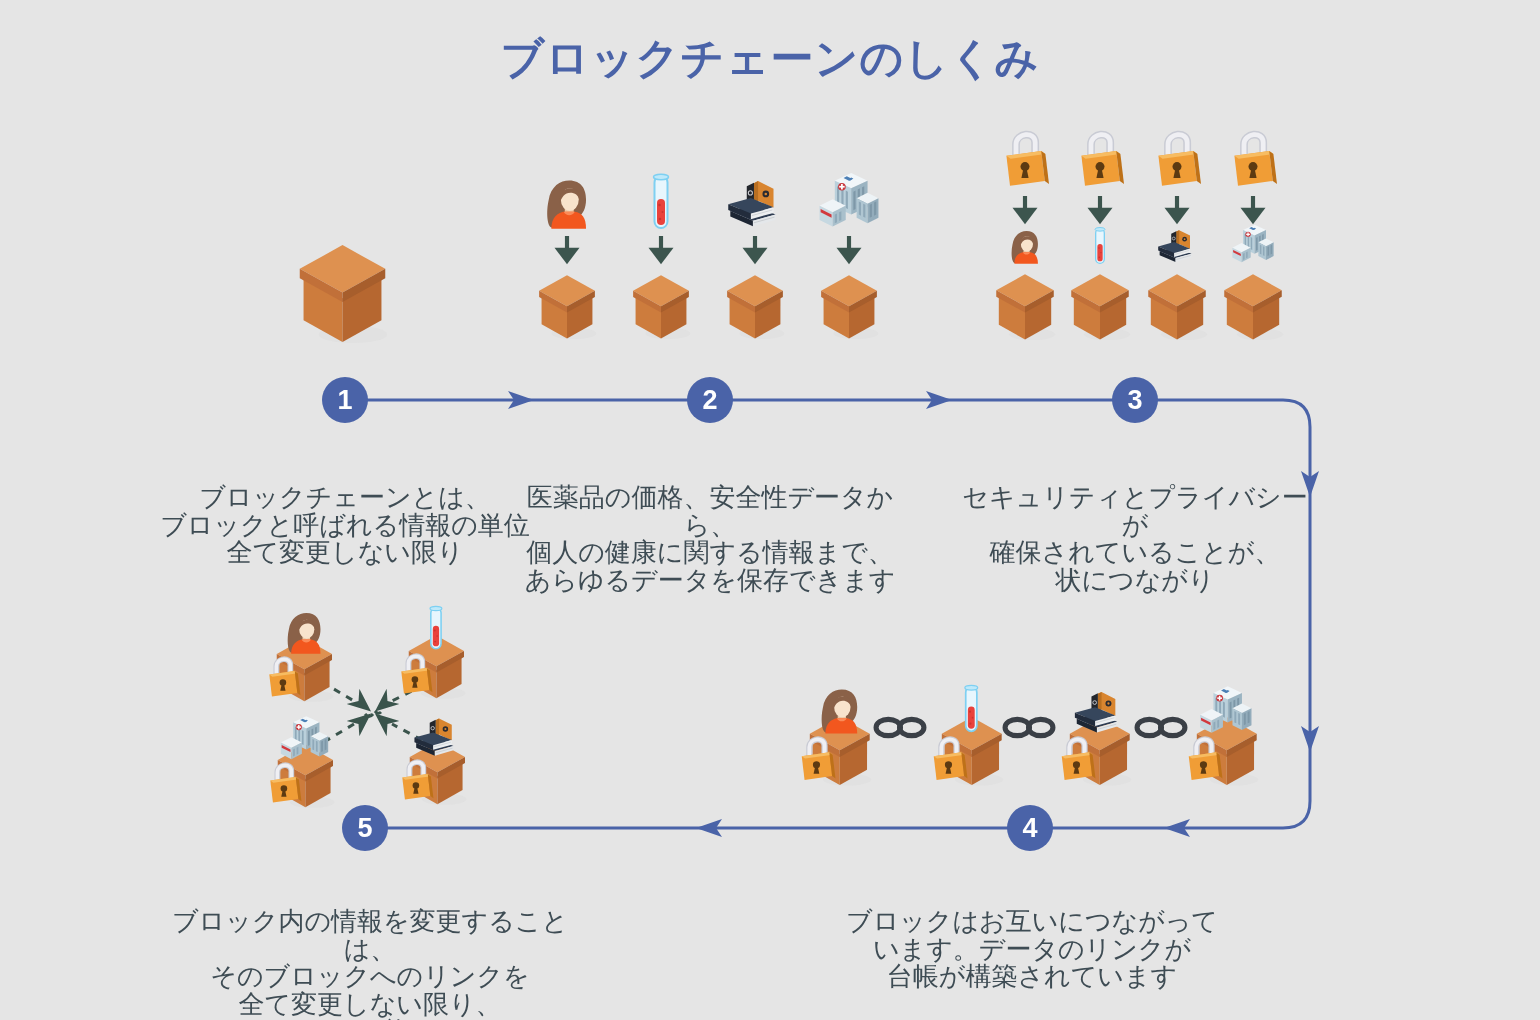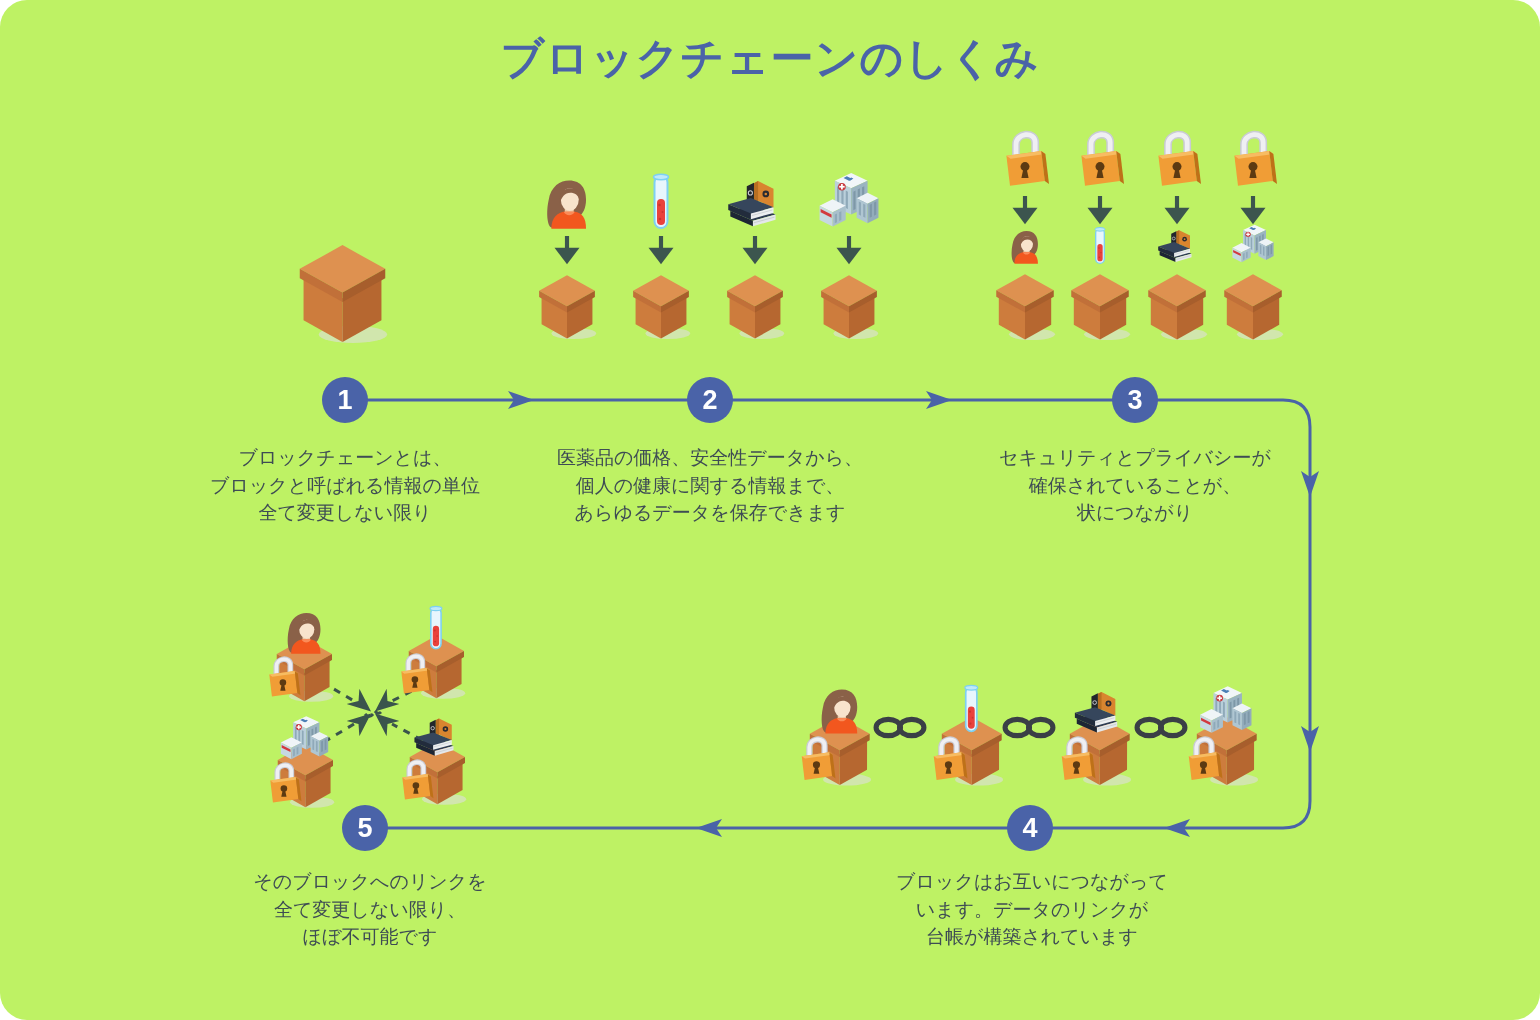--- a/index.html
+++ b/index.html
@@ -1,26 +1,26 @@
 <!DOCTYPE html>
 <html><head>
 <meta charset="utf-8">
 <style>
   html,body{margin:0;padding:0;background:#fff;}
-  .canvas{position:relative;width:1540px;height:1020px;background:#bef264;overflow:hidden;
-          font-family:"Liberation Sans","DejaVu Sans",sans-serif;border-radius:27px;}
+  .canvas{position:relative;width:1540px;height:1020px;background:#e5e5e5;overflow:hidden;
+          font-family:"Liberation Sans","DejaVu Sans",sans-serif;}
   .title{position:absolute;left:0;right:0;top:30px;margin:0;text-align:center;
          font-size:43px;font-weight:800;color:#4A63A8;letter-spacing:1px;}
   .flow{position:absolute;left:0;top:0;z-index:0;}
   .abs{position:absolute;z-index:1;}
   .badge{position:absolute;width:46px;height:46px;border-radius:50%;background:#4A63A8;
          color:#fff;display:flex;align-items:center;justify-content:center;
          font-size:27px;font-weight:700;z-index:3;}
-  .caption{position:absolute;text-align:center;color:#3E4C54;font-size:19px;
-           line-height:27.5px;z-index:2;}
+  .caption{position:absolute;text-align:center;color:#3E4C54;font-size:26px;
+           line-height:27.5px;z-index:2;margin-top:40px;}
 </style>
 </head>
 <body>
 
 <div class="canvas">
 
   <svg width="0" height="0" style="position:absolute" aria-hidden="true">
     <defs>
       <symbol id="sym-box" viewBox="0 0 100 108">
         <ellipse cx="61" cy="96" rx="36" ry="9" fill="#DDDDDD" opacity="0.6"></ellipse>
@@ -348,19 +348,20 @@
         <use href="#sym-block-hospital"></use>
       </svg>
     <svg class="abs" style="left:396px;top:700px;z-index:2" width="74" height="107" viewBox="0 0 84 122">
         <use href="#sym-block-books"></use>
       </svg>
 
     <div class="badge" style="left:342px;top:805px">
         <span>5</span>
       </div>
     <div class="caption" style="left:170px;top:868px;width:400px">
+      <div>ブロック内の情報を変更することは、</div>
       <div>そのブロックへのリンクを</div>
       <div>全て変更しない限り、</div>
       <div>ほぼ不可能です</div>
     </div>
   </div>
 
 </div>
 
 </body></html>

